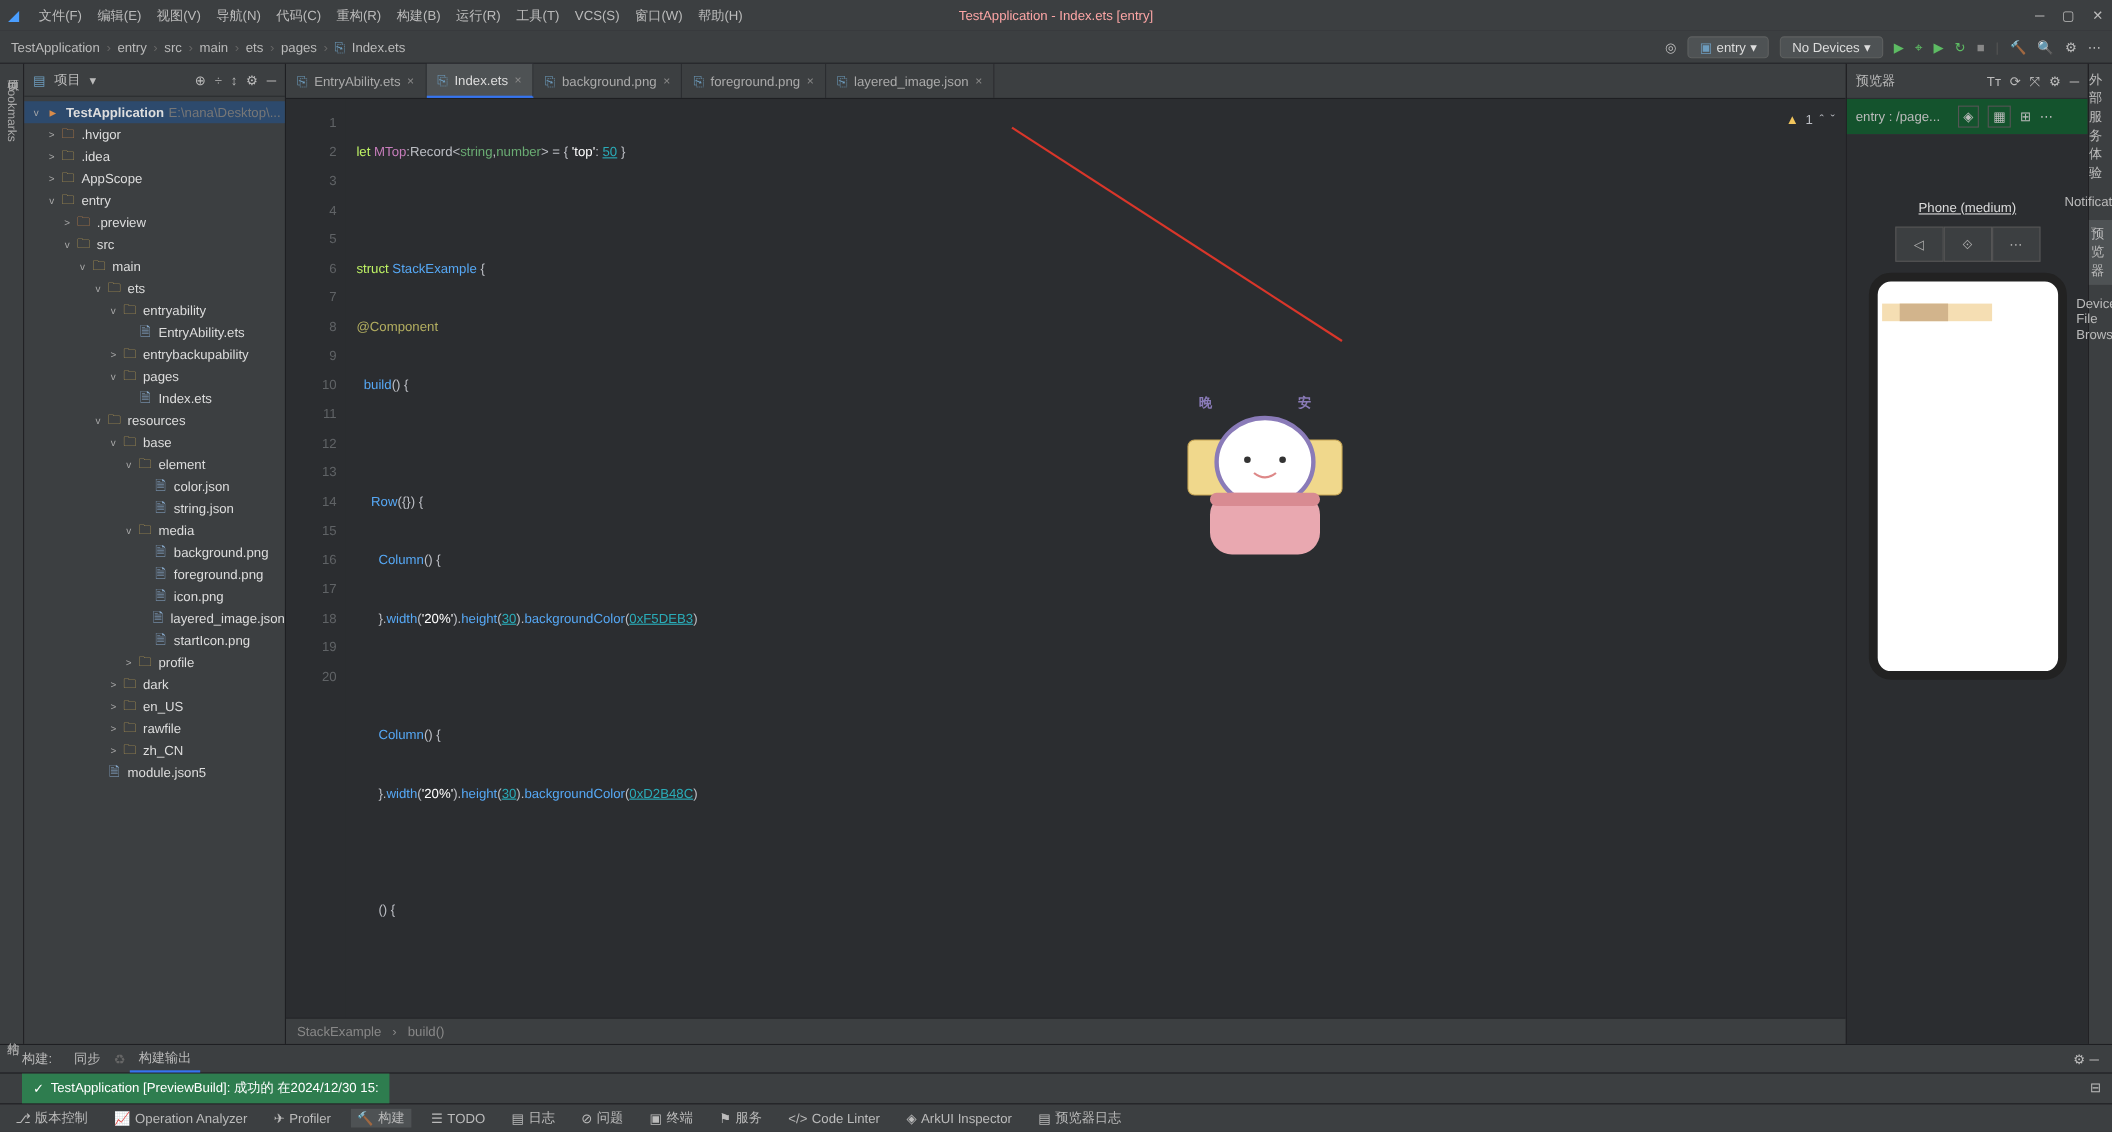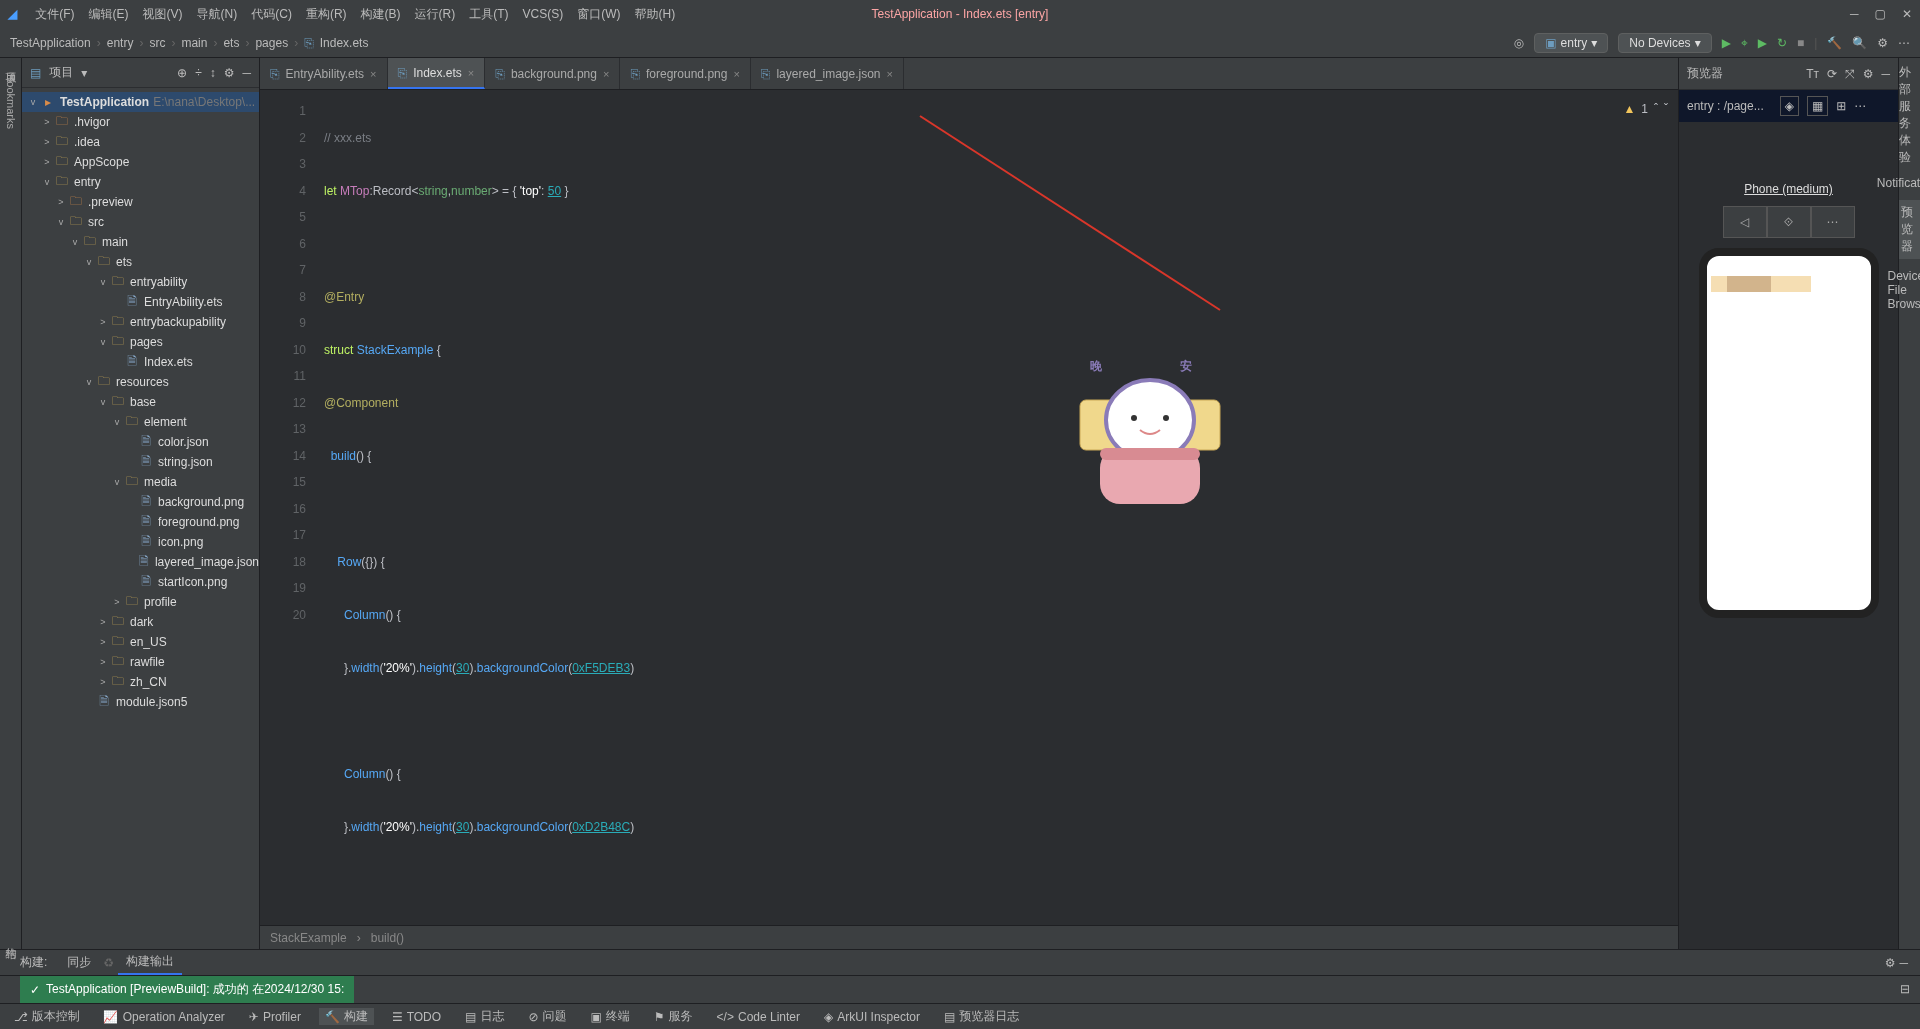--- a/index.html
+++ b/index.html
@@ -46,21 +46,21 @@
 .code .ty{color:#6aab73;}
 .code .str{color:#ffffff;}
 .code .num{color:#2aacb8;text-decoration:underline;}
 .code .fn{color:#56a8f5;}
 .code .prop{color:#c77dbb;}
 .code .ann{color:#b3ae60;}
 .breadcrumb2{height:24px;display:flex;align-items:center;padding:0 10px;gap:10px;color:#888;border-top:1px solid #1e1f22;background:#3c3f41;}
 .preview-panel{width:220px;background:#3c3f41;display:flex;flex-direction:column;border-left:1px solid #1e1f22;}
 .preview-head{height:32px;display:flex;align-items:center;padding:0 8px;gap:8px;border-bottom:1px solid #2b2d30;}
 .preview-head .spacer{flex:1;}
-.preview-sub{height:32px;display:flex;align-items:center;padding:0 8px;gap:8px;background:#0f172a;}
+.preview-sub{height:32px;display:flex;align-items:center;padding:0 8px;gap:8px;background:#14532d;}
 .preview-body{flex:1;display:flex;flex-direction:column;align-items:center;padding:20px 8px;gap:10px;background:#2b2d30;}
 .phone-label{color:#ddd;margin-top:40px;text-decoration:underline;}
 .phone-nav{display:flex;gap:0;}
 .phone-nav .nbtn{width:44px;height:32px;border:1px solid #555;background:#3c3f41;display:flex;align-items:center;justify-content:center;color:#aaa;}
 .phone{width:180px;height:370px;background:#fff;border:8px solid #222;border-radius:20px;position:relative;}
 .phone .bar1{position:absolute;top:20px;left:4px;width:100px;height:16px;background:#f5deb3;}
 .phone .bar1b{position:absolute;top:20px;left:20px;width:44px;height:16px;background:#d2b48c;}
 .right-gutter{width:22px;background:#3c3f41;display:flex;flex-direction:column;align-items:center;padding-top:6px;gap:10px;border-left:1px solid #1e1f22;}
 .bottom-tabs{height:26px;background:#3c3f41;display:flex;align-items:center;padding:0 12px;gap:4px;border-top:1px solid #1e1f22;}
 .bottom-tabs .btab{display:flex;align-items:center;gap:4px;padding:0 8px;color:#bbb;cursor:pointer;height:100%;}
@@ -364,24 +364,22 @@
           <div>13</div>
           <div>14</div>
           <div>15</div>
           <div>16</div>
           <div>17</div>
           <div>18</div>
           <div>19</div>
           <div>20</div>
         </div>
       <div class="code">
-<div><span class="cmt">// xxx.ets</span></div>
 <div><span class="kw">let</span> <span class="prop">MTop</span>:Record&lt;<span class="ty">string</span>,<span class="ty">number</span>&gt; = { <span class="str">'top'</span>: <span class="num">50</span> }</div>
 <div> </div>
-<div><span class="ann">@Entry</span></div>
 <div><span class="kw">struct</span> <span class="fn">StackExample</span> {</div>
 <div><span class="ann">@Component</span></div>
 <div>  <span class="fn">build</span>() {</div>
 <div> </div>
 <div>    <span class="fn">Row</span>({}) {</div>
 <div>      <span class="fn">Column</span>() {</div>
 <div>      }.<span class="fn">width</span>(<span class="str">'20%'</span>).<span class="fn">height</span>(<span class="num">30</span>).<span class="fn">backgroundColor</span>(<span class="num">0xF5DEB3</span>)</div>
 <div> </div>
 <div>      <span class="fn">Column</span>() {</div>
 <div>      }.<span class="fn">width</span>(<span class="str">'20%'</span>).<span class="fn">height</span>(<span class="num">30</span>).<span class="fn">backgroundColor</span>(<span class="num">0xD2B48C</span>)</div>

